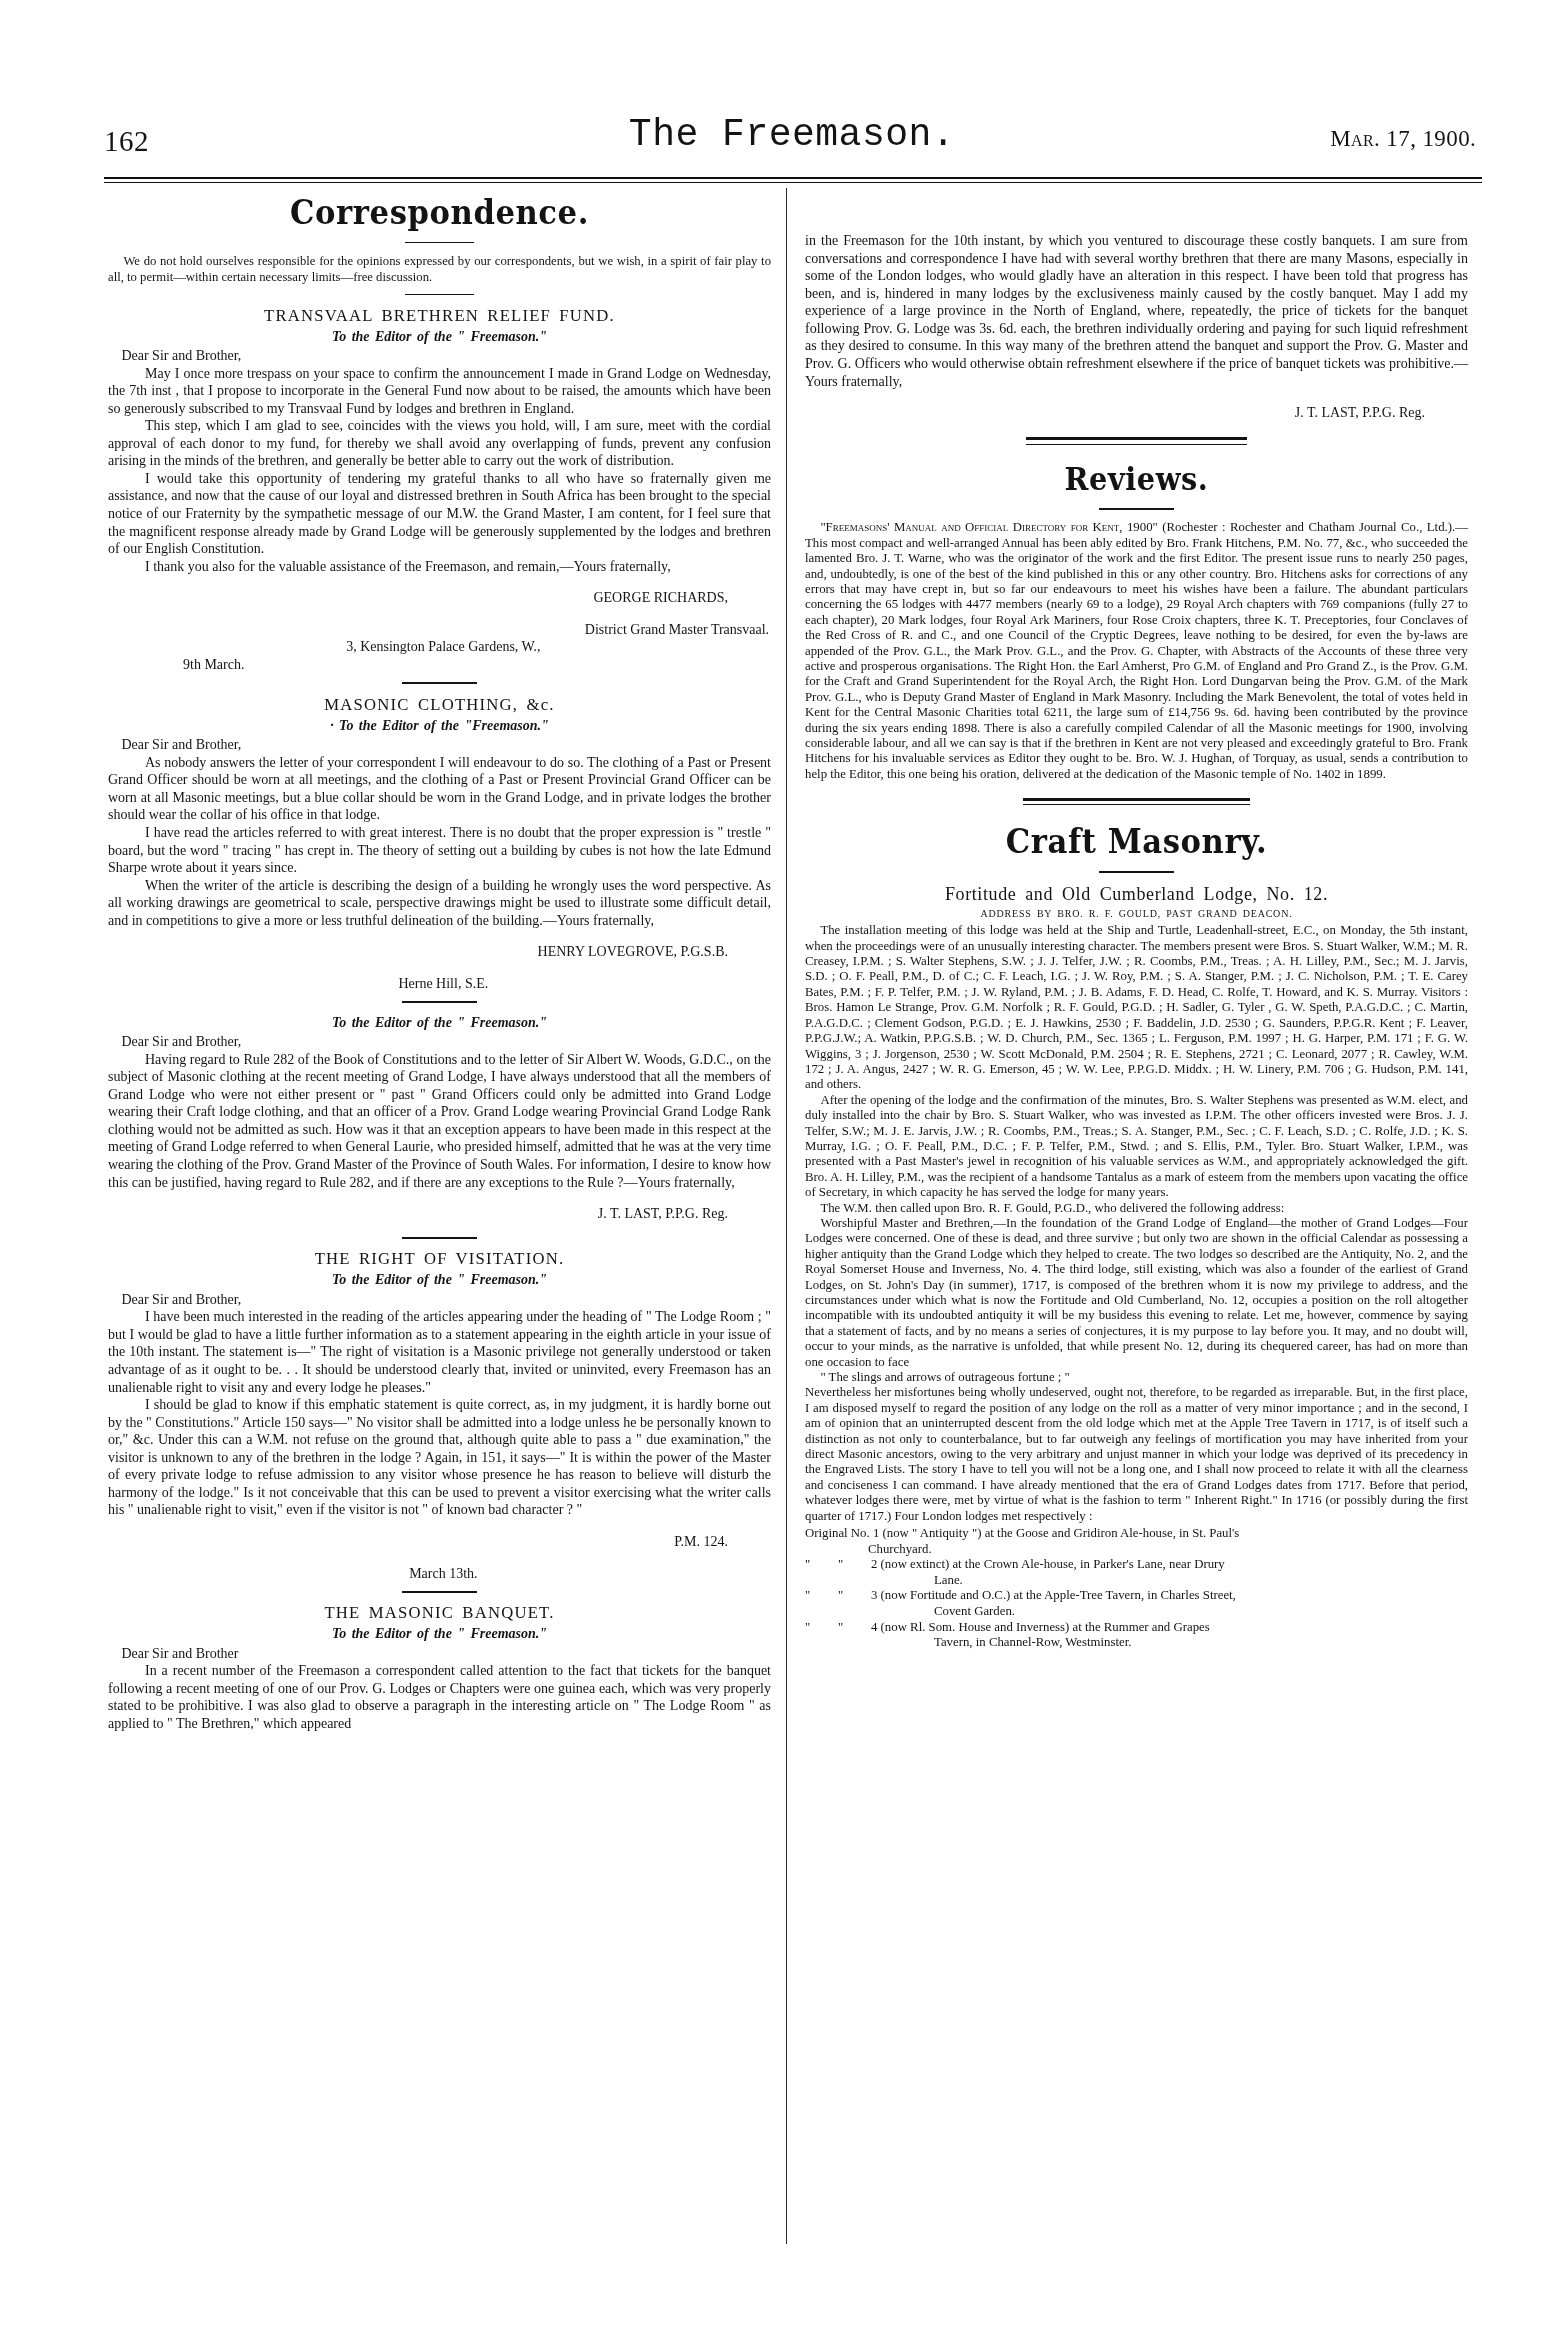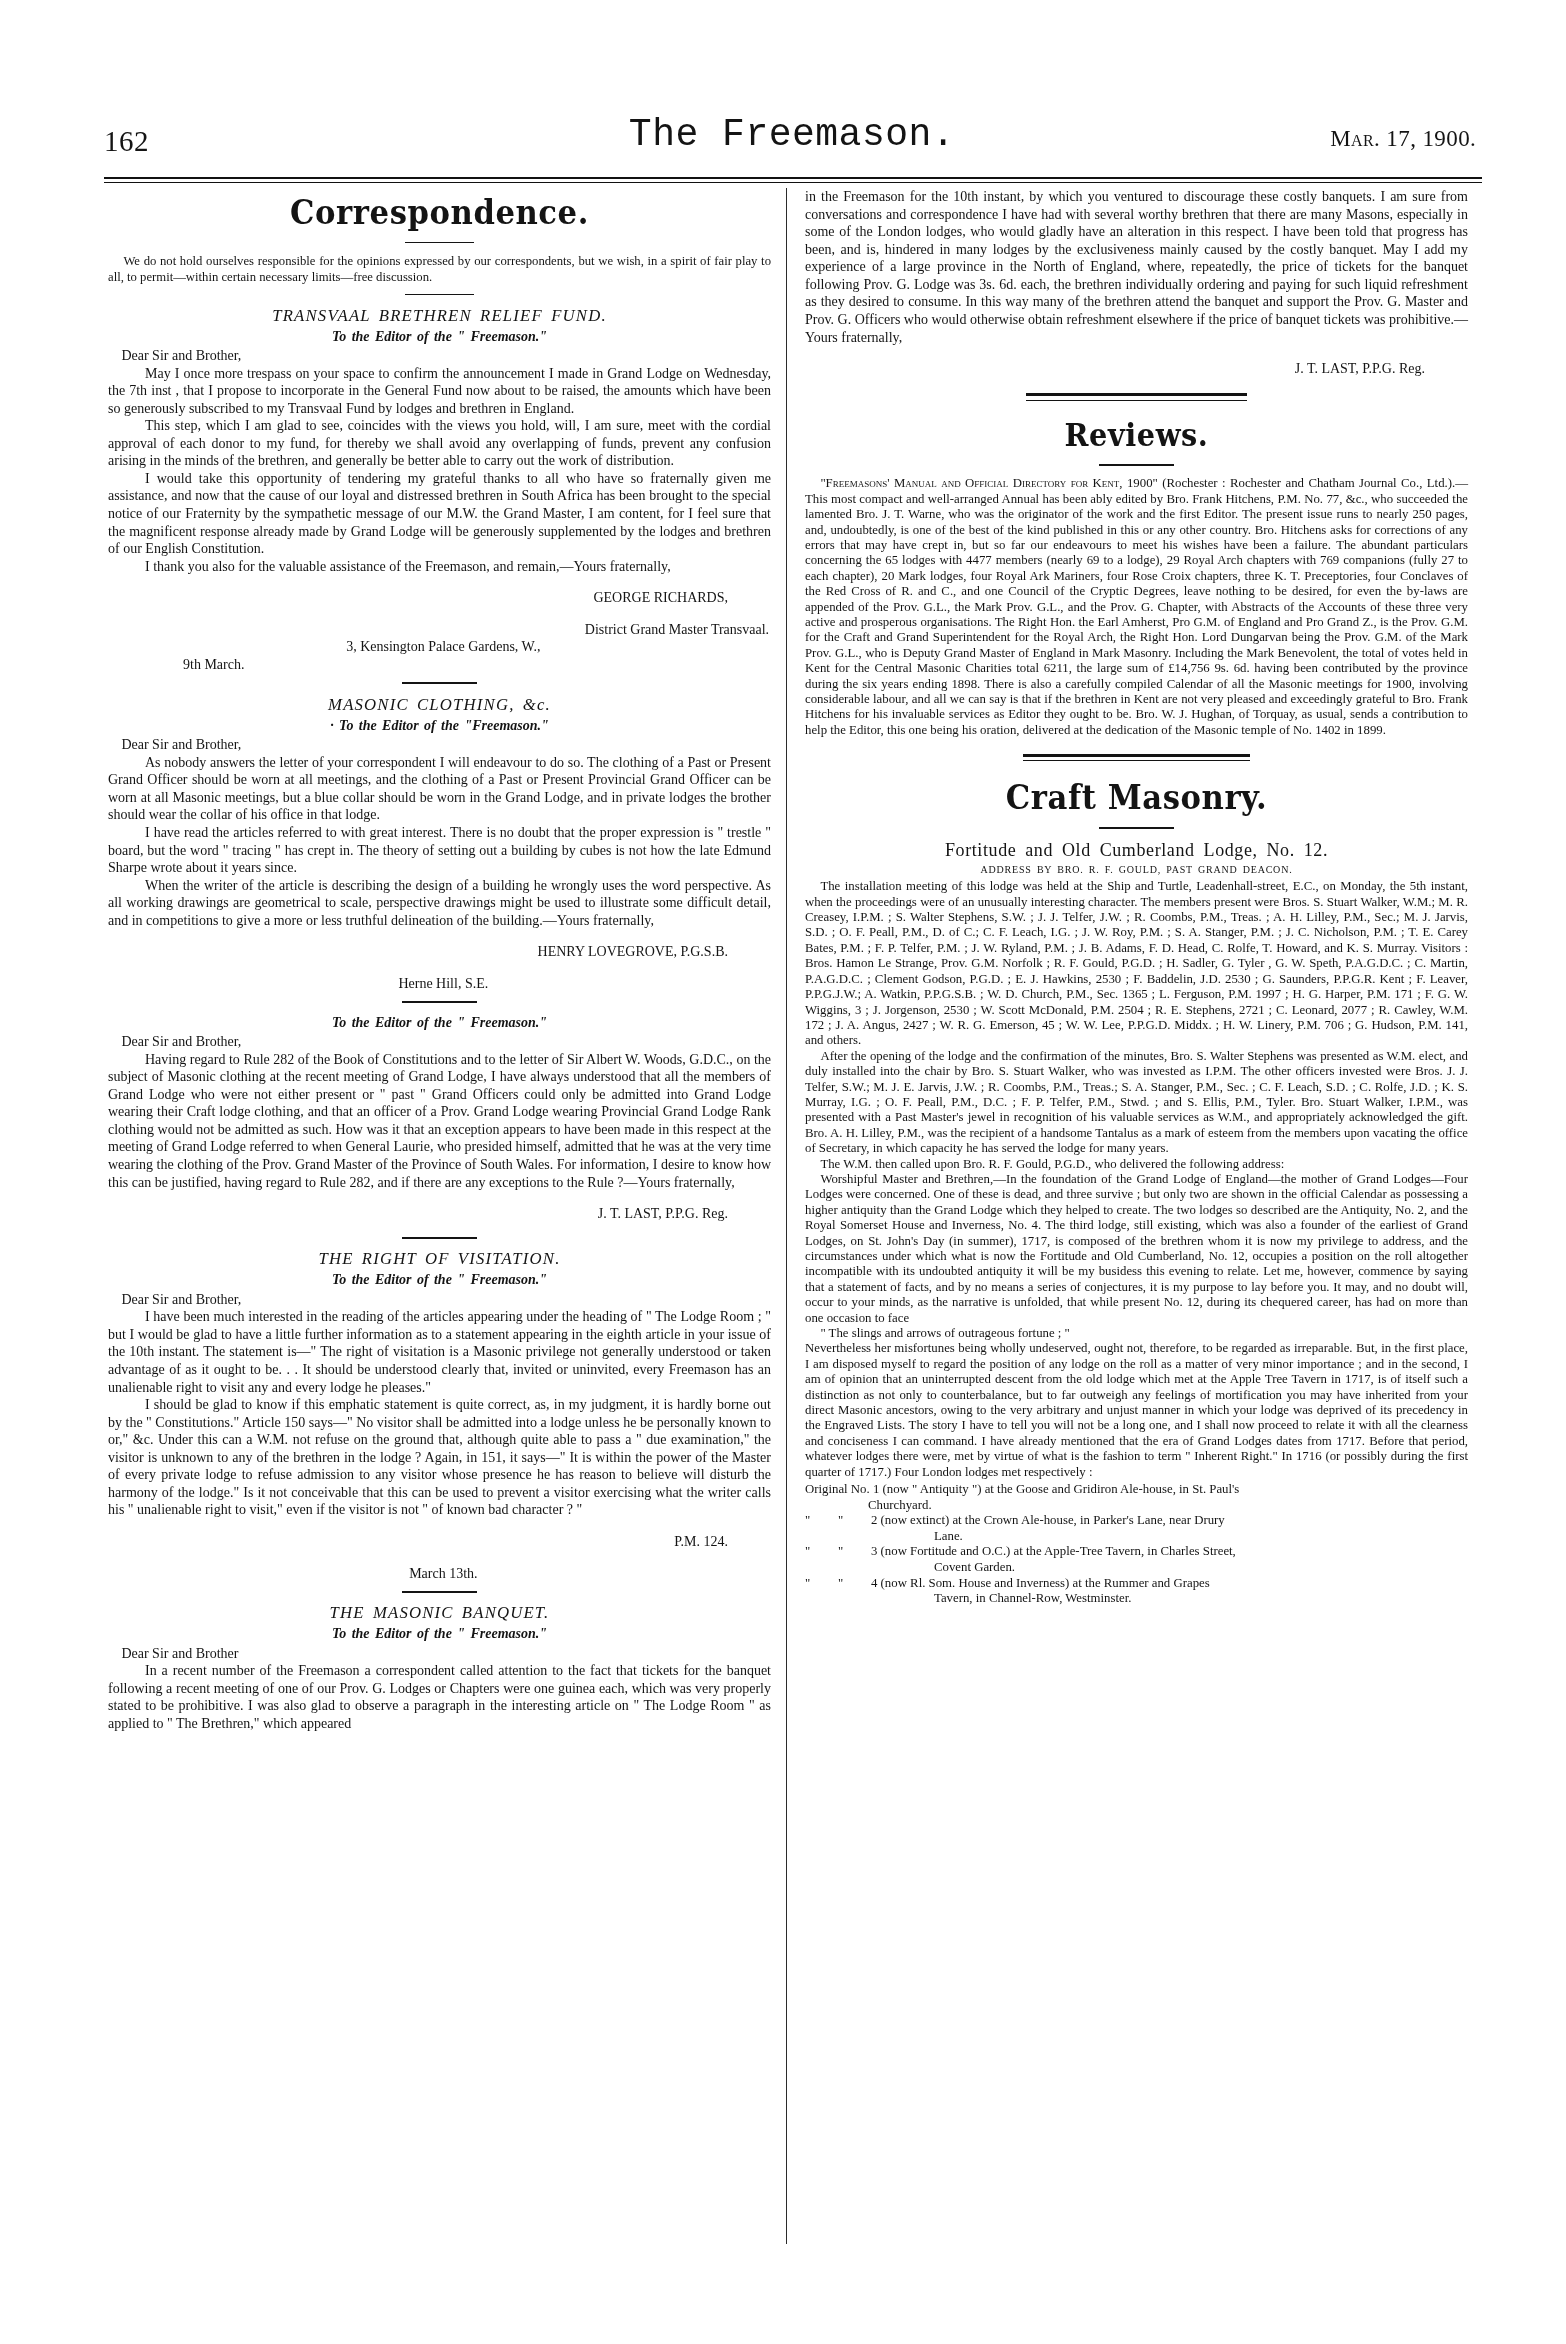--- a/index.html
+++ b/index.html
@@ -123,41 +123,40 @@
     text-align: justify;
     text-indent: 15.4px;
   }
 
   .sec-title {
     text-align: center;
     font-size: 16.7px;
     letter-spacing: 1.2px;
     margin: 5.8px 0 1px 0;
     word-spacing: 2.9px;
-    font-style: italic;
   }
   .to-editor {
     text-align: center;
     font-style: italic;
     font-weight: bold;
     font-size: 14px;
     margin: 1px 0 1.9px 0;
     word-spacing: 1.9px;
   }
   .salutation {
     margin: 1px 0 0 0;
     text-indent: 13.4px;
     text-align: left;
     font-size: 14px;
   }
   p.body {
     margin: 0;
     text-indent: 37px;
   }
-  p.body.noind { text-indent: 0; }
+  p.body.noind { text-indent: 0; margin-top: 44px; }
   .sign {
     text-align: right;
     margin: 14px;
     padding-right: 29px;
   }
   .sign2 {
     text-align: right;
     margin: 0;
     padding-right: 1.9px;
   }

